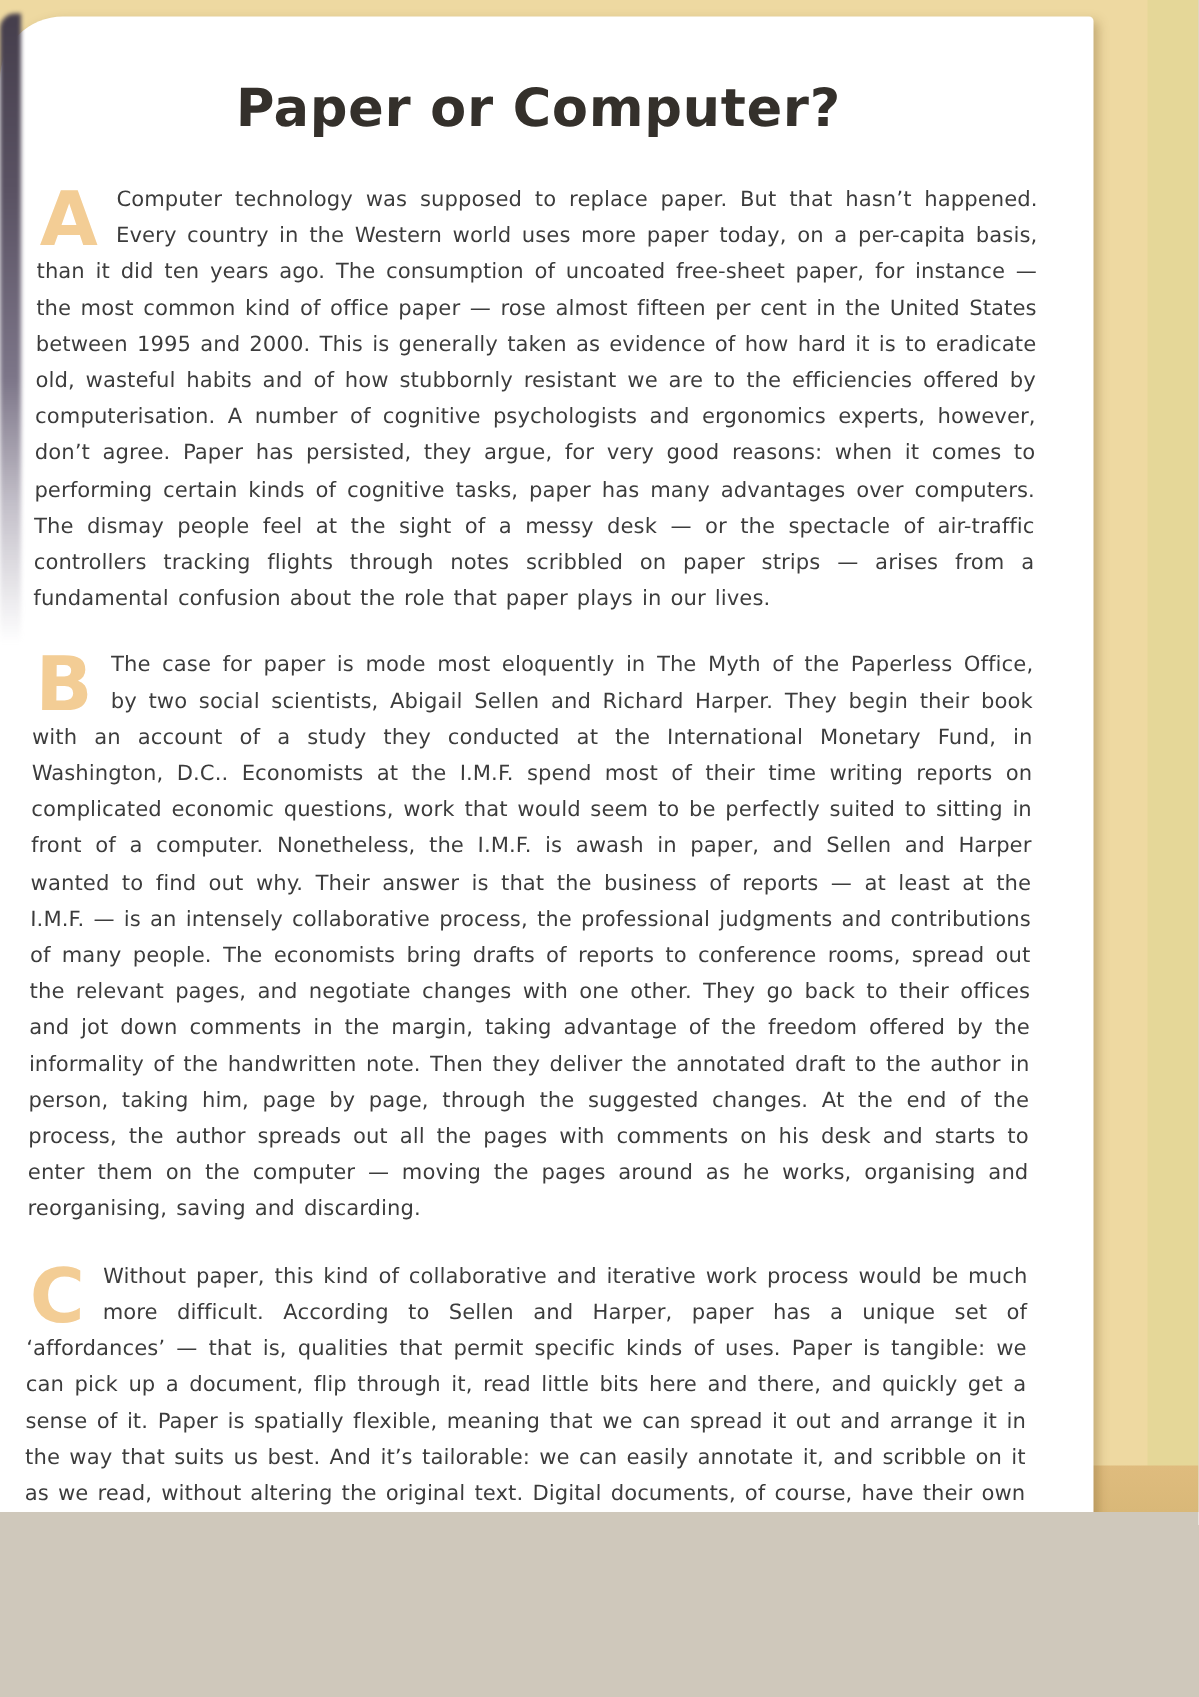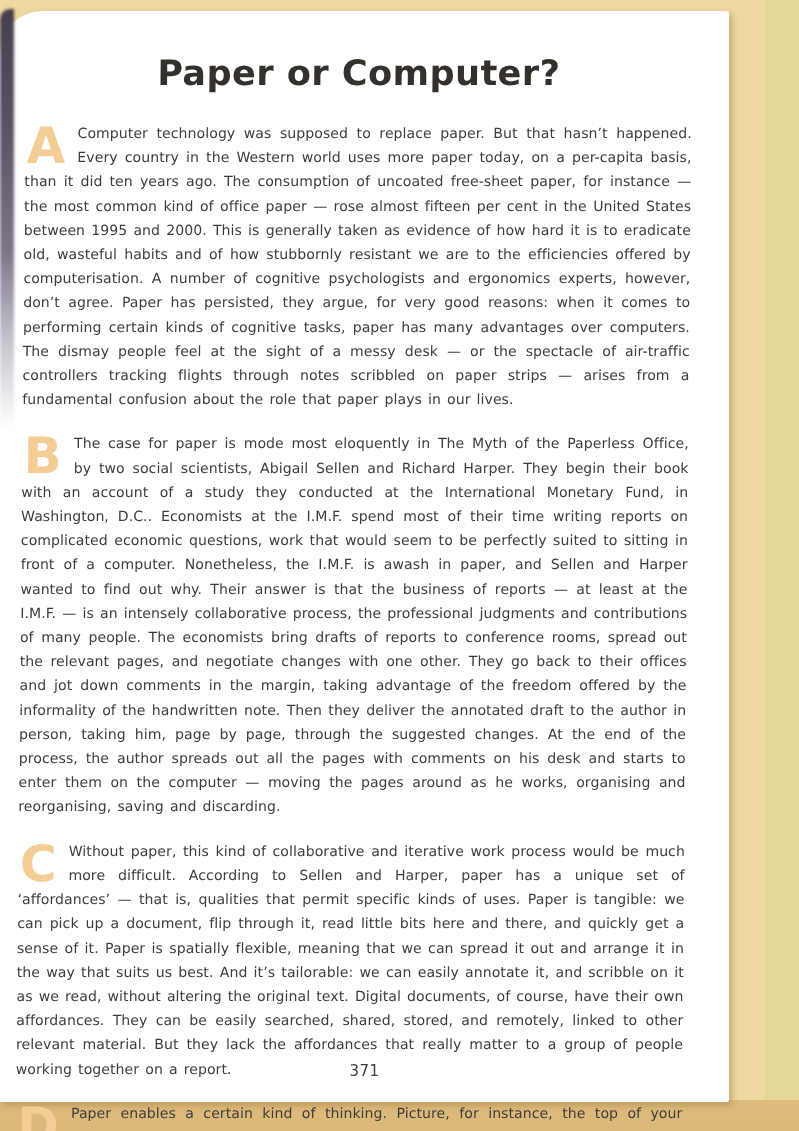--- a/index.html
+++ b/index.html
@@ -1,17 +1,17 @@
 <!DOCTYPE html>
 <html style="--desk-background: #eed9a1; --desk-shadow-bottom: #dfbc7e; --spine-shadow: #5a5263; --drop-cap: #f3cd95; --title-color: #34302b; --text-color: #3c3c3c;"><head>
 <meta charset="utf-8">
 <style>
   html,body { margin:0; padding:0; background:#cfc8bb; }
   .canvas {
-    position:relative; width:799px; height:1131px; overflow:hidden;
+    position:relative; width:799px; height:1008px; overflow:hidden;
     background: var(--desk-background, #eed9a1);
     font-family:"DejaVu Sans", sans-serif;
   }
   .desk-right-tint {
     position:absolute; right:0; top:0; width:34px; height:100%;
     background: rgba(210,212,130,0.28);
   }
   .desk-bottom {
     position:absolute; left:0; bottom:0; width:100%; height:31px;
     background: linear-gradient(180deg, var(--desk-shadow-bottom,#dfbc7e) 0%, #d9b878 100%);

